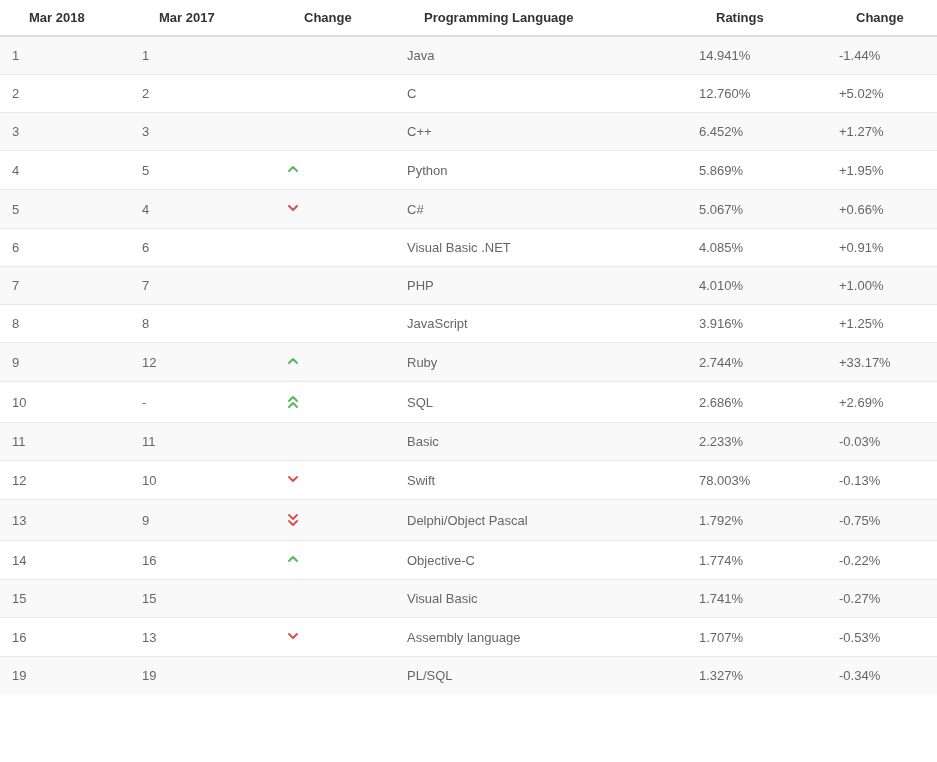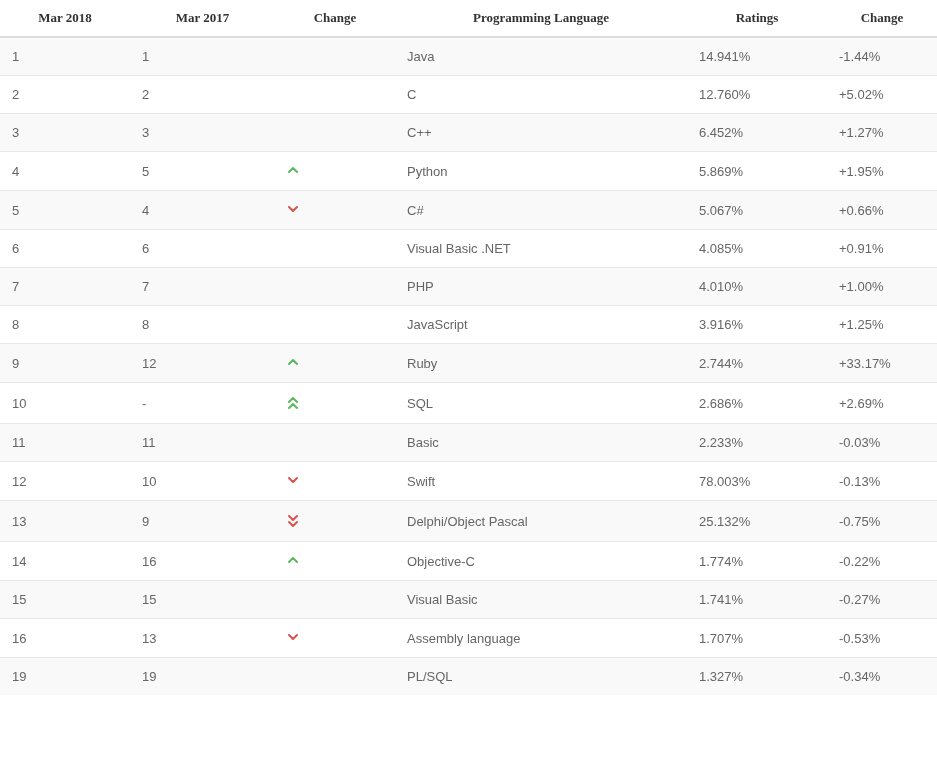--- a/index.html
+++ b/index.html
@@ -12,27 +12,26 @@
       font-size: 13px;
       color: #555;
       background: #fff;
       width: 937px;
     }
     table {
       width: 100%;
       border-collapse: collapse;
     }
     th {
-      text-align: center;
+      text-align: left;
       font-weight: bold;
       color: #333;
       padding: 10px 29px;
       border-bottom: 2px solid #ddd;
       font-size: 13px;
-      font-family: Liberation Serif, serif;
     }
     td {
       padding: 11px 12px;
       border-top: 1px solid #e8e8e8;
       color: #666;
     }
     tbody tr:nth-child(odd) {
       background: #f9f9f9;
     }
     tbody tr:nth-child(even) {
@@ -198,21 +197,21 @@
       </tr>
       <tr>
         <td class="col-mar2018">13</td>
         <td class="col-mar2017">9</td>
         <td class="col-change-icon"><span class="icon icon-double-down double"><svg viewBox="0 0 24 24" fill="none" stroke="#d9534f" stroke-width="4" stroke-linecap="round" stroke-linejoin="round">
               <polyline points="4 8 12 16 20 8"></polyline>
             </svg><svg viewBox="0 0 24 24" fill="none" stroke="#d9534f" stroke-width="4" stroke-linecap="round" stroke-linejoin="round">
               <polyline points="4 8 12 16 20 8"></polyline>
             </svg></span></td>
         <td class="col-lang">Delphi/Object Pascal</td>
-        <td class="col-ratings">25.132%</td>
+        <td class="col-ratings">1.792%</td>
         <td class="col-change">-0.75%</td>
       </tr>
       <tr>
         <td class="col-mar2018">14</td>
         <td class="col-mar2017">16</td>
         <td class="col-change-icon"><span class="icon icon-up"><svg viewBox="0 0 24 24" fill="none" stroke="#5cb85c" stroke-width="4" stroke-linecap="round" stroke-linejoin="round">
               <polyline points="4 16 12 8 20 16"></polyline>
             </svg></span></td>
         <td class="col-lang">Objective-C</td>
         <td class="col-ratings">1.774%</td>

